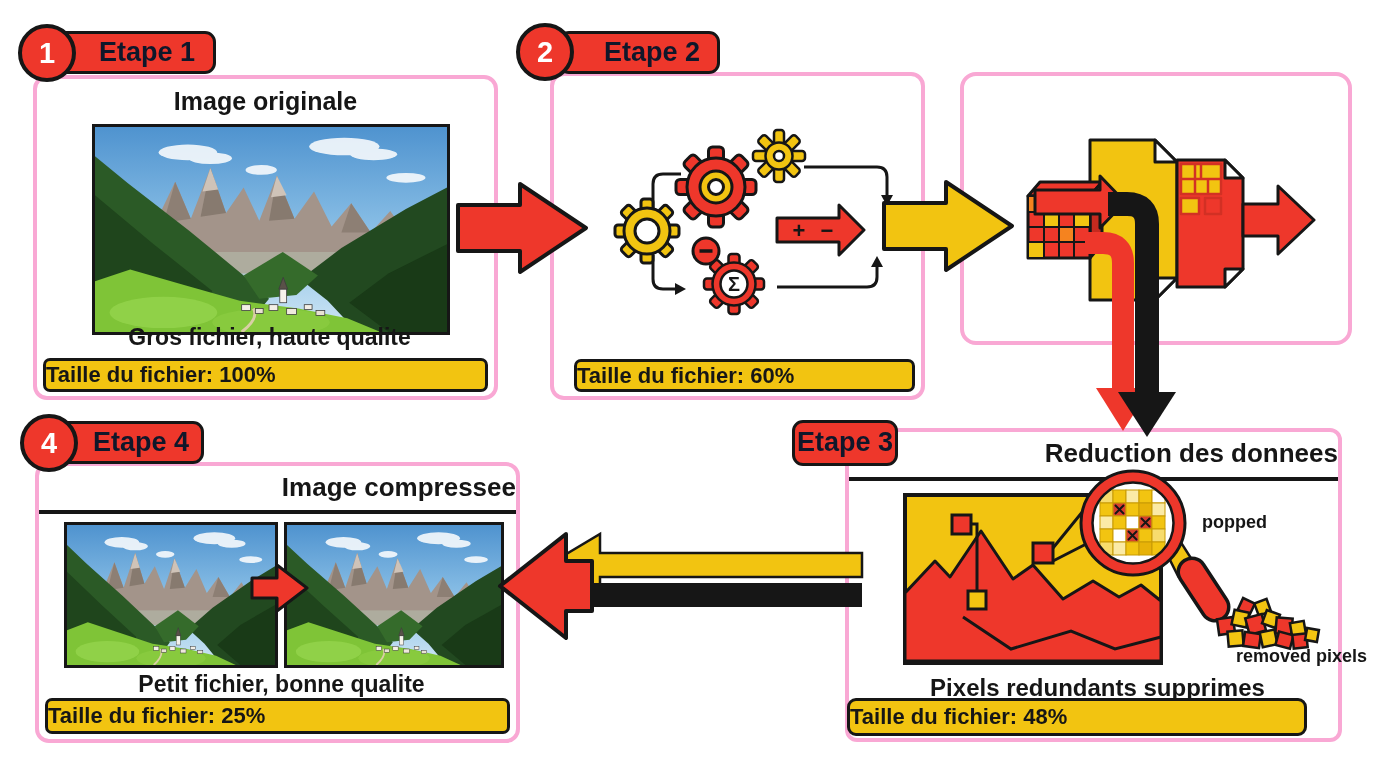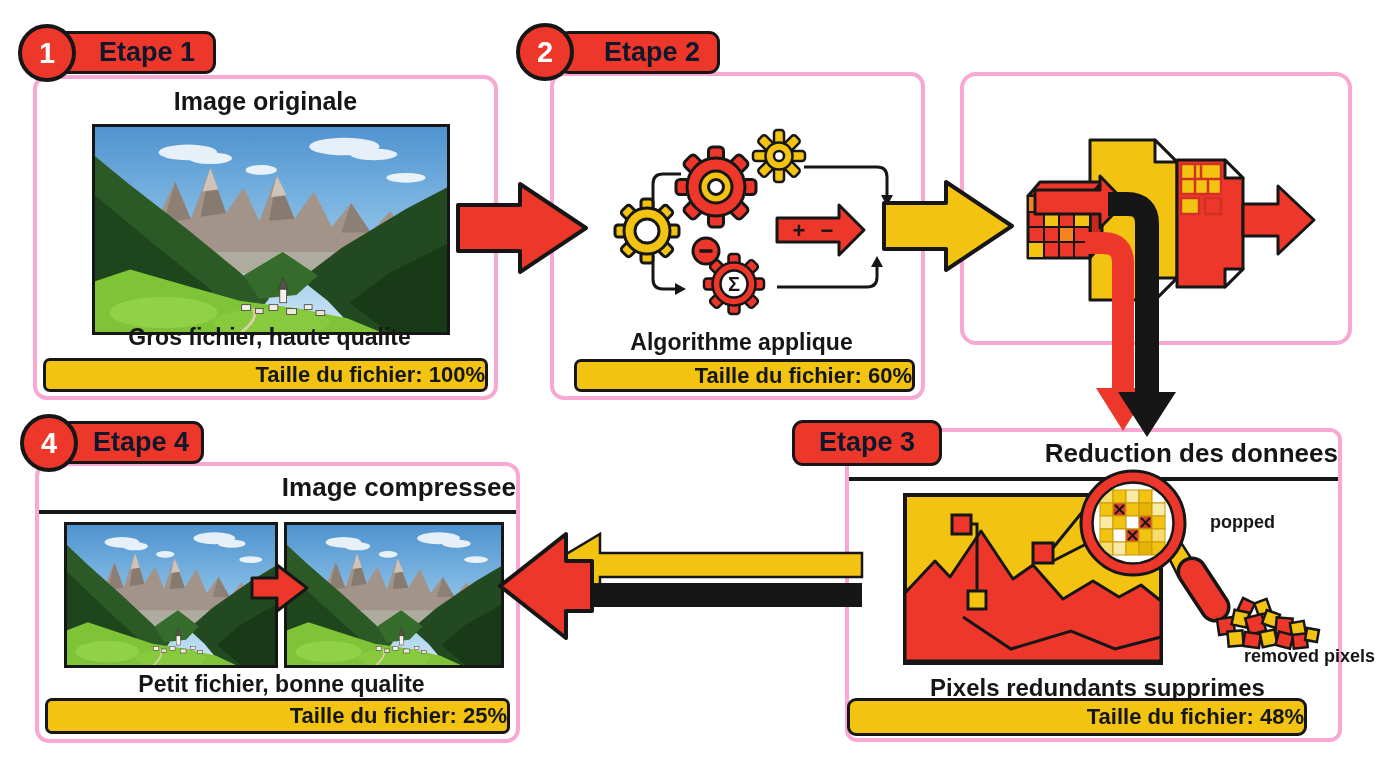--- a/index.html
+++ b/index.html
@@ -10,24 +10,24 @@
   .badge{position:absolute;background:#ee372b;border:3.5px solid #161616;border-radius:11px;
          color:#0f172a;font-weight:700;font-size:27px;text-align:center;z-index:3;box-sizing:border-box;}
   .badge.withnum{padding-left:26px;}
   .numcircle{position:absolute;width:58px;height:58px;background:#ee372b;border:4px solid #161616;
              border-radius:50%;color:#fff;font-weight:700;font-size:29px;line-height:50px;
              text-align:center;z-index:4;box-sizing:border-box;}
   .title,.caption{position:absolute;left:0;right:0;text-align:center;font-weight:700;}
   .title{font-size:25px;}
   .caption{font-size:23px;padding-left:8px;}
   .sizebar{position:absolute;background:#f2c411;border:3px solid #161616;border-radius:7px;
-           text-align:right;font-weight:700;font-size:22px;box-sizing:border-box;z-index:2;}
+           text-align:left;font-weight:700;font-size:22px;box-sizing:border-box;z-index:2;}
   .titlebar{position:absolute;left:0;right:0;top:0;height:45px;border-bottom:4px solid #161616;
             font-weight:700;font-size:26px;line-height:43px;text-align:right;}
-  .note{position:absolute;font-weight:700;font-size:18px;z-index:6;margin-left:8px;}
+  .note{position:absolute;font-weight:700;font-size:18px;z-index:6;}
   .absvg{position:absolute;z-index:2;}
   .photo{position:absolute;border:3px solid #161616;background:#9cc8e8;}
   #overlay{position:absolute;left:0;top:0;z-index:5;pointer-events:none;}
   svg text{font-family:"Liberation Sans",sans-serif;font-weight:700;fill:#161616;}
 </style>
 </head>
 <body>
 
 <div id="canvas">
 
@@ -153,21 +153,20 @@
         <circle r="13.5" fill="#fff" stroke="#161616" stroke-width="2.5"></circle>
         <text x="0" y="7" font-size="20" text-anchor="middle">Σ</text>
       </g>
 
       <g>
         <path d="M216 99 L278 99 L278 86 L303 111 L278 136 L278 123 L216 123 Z" fill="#ee372b" stroke="#161616" stroke-width="3" stroke-linejoin="round"></path>
         <text x="238" y="119" font-size="22" text-anchor="middle">+</text>
         <text x="266" y="119" font-size="22" text-anchor="middle">−</text>
       </g>
     </svg>
-    <div class="caption" style="top:253px">Algorithme applique</div>
     <div class="sizebar" style="left:20px;right:6px;bottom:4px;height:33px;line-height:27px">Taille du fichier: 60%</div>
   </div>
 
   <div class="box" style="left:960px;top:72px;width:392px;height:273px;border-radius:16px"></div>
   <svg class="absvg" style="left:960px;top:72px" width="392" height="273" viewBox="0 0 392 273">
     <g stroke="#161616" stroke-width="3" stroke-linejoin="round">
       <path d="M130 68 L195 68 L217 90 L217 206 L195 228 L130 228 Z" fill="#f2c411"></path>
       <path d="M195 68 L195 90 L217 90 Z" fill="#fff"></path>
       <path d="M195 228 L195 206 L217 206 Z" fill="#fff"></path>
       <path d="M217 88 L265 88 L283 106 L283 197 L265 215 L217 215 Z" fill="#ee372b"></path>
@@ -224,21 +223,21 @@
     <div class="caption" style="top:205px">Petit fichier, bonne qualite</div>
     <div class="sizebar" style="left:6px;right:6px;bottom:5px;height:36px;line-height:30px">Taille du fichier: 25%</div>
   </div>
 
   <div class="badge withnum" style="left:52px;top:31px;width:164px;height:43px;line-height:36px">Etape 1</div>
   <div class="numcircle" style="left:18px;top:24px">1</div>
 
   <div class="badge withnum" style="left:558px;top:31px;width:162px;height:43px;line-height:36px">Etape 2</div>
   <div class="numcircle" style="left:516px;top:23px">2</div>
 
-  <div class="badge" style="left:792px;top:420px;width:150px;height:46px;line-height:39px">Etape 3</div>
+  <div class="badge" style="left:792px;top:420px;width:106px;height:46px;line-height:39px">Etape 3</div>
 
   <div class="badge withnum" style="left:52px;top:421px;width:152px;height:43px;line-height:36px">Etape 4</div>
   <div class="numcircle" style="left:20px;top:414px">4</div>
 
   <svg id="overlay" width="1376" height="768" viewBox="0 0 1376 768">
     <defs>
         <clipPath id="lensclip">
           <circle cx="1133" cy="523" r="40"></circle>
         </clipPath>
       </defs>

